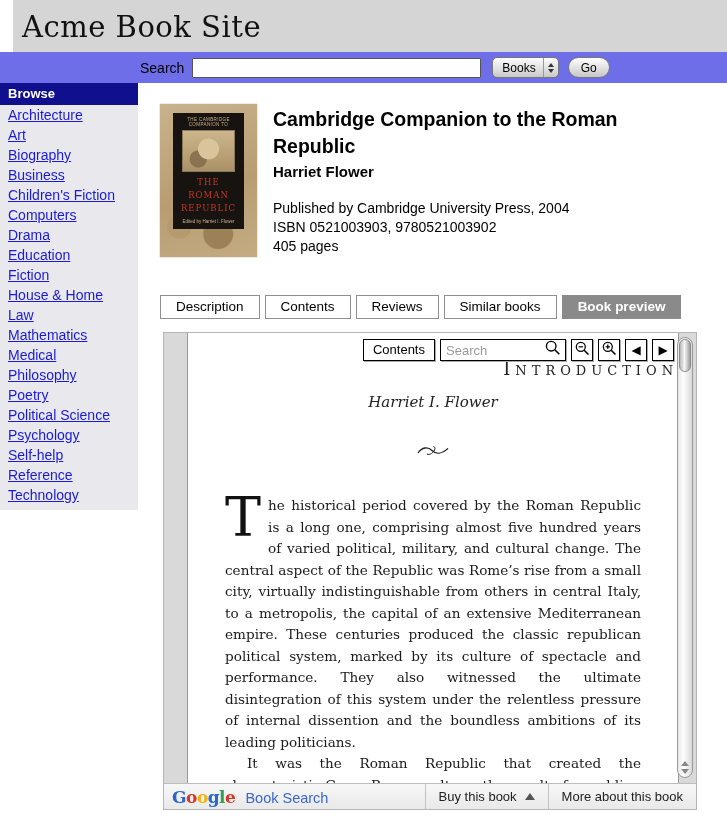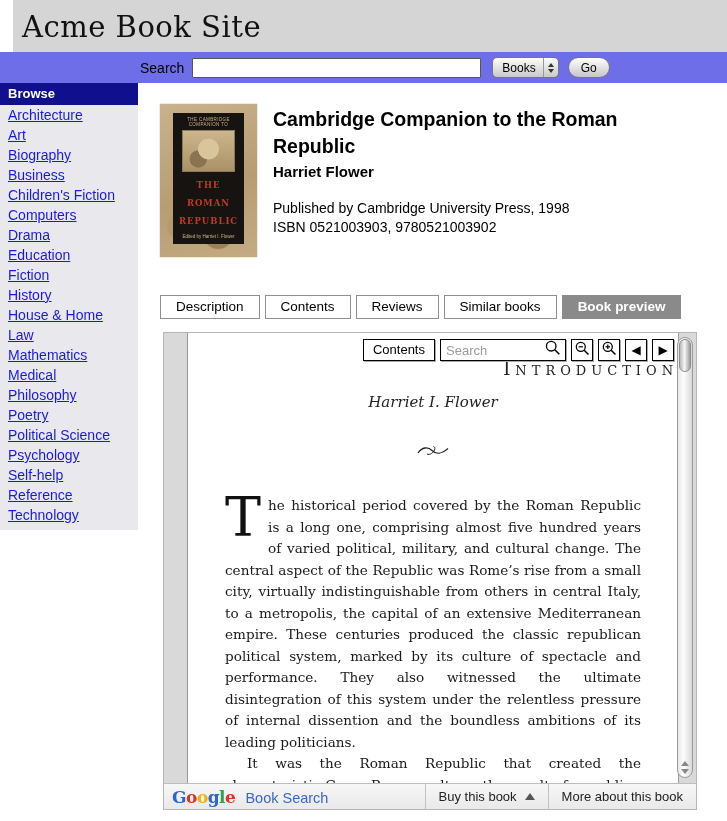--- a/index.html
+++ b/index.html
@@ -32,21 +32,21 @@
       radial-gradient(circle at 75% 30%, #a78c62 0 6%, transparent 7%),
       radial-gradient(circle at 60% 85%, #9c8058 0 10%, transparent 11%),
       radial-gradient(circle at 30% 20%, #bfa67e 0 12%, transparent 13%),
       linear-gradient(160deg, #c9b28c, #b89d72 55%, #c4ab82); box-shadow:0 0 1px #888; }
   .cover-panel { width:71px; margin:9px auto 0; background:#171310; padding:4px 3px 5px; text-align:center; }
   .cover-series { color:#cdb488; font-size:4.5px; letter-spacing:0.4px; }
   .cover-art { width:53px; height:42px; margin:3px auto 4px; border:1px solid #8a7a5a; background:
       radial-gradient(circle at 50% 45%, #d9c49c 0 30%, transparent 32%),
       radial-gradient(circle at 30% 70%, #8a7350 0 18%, transparent 20%),
       linear-gradient(#cdb68c,#ab9166); }
-  .cover-title { font-family:"DejaVu Serif", serif; color:#c23a28; font-size:8.5px; font-weight:bold; letter-spacing:1px; line-height:18px; }
+  .cover-title { font-family:"DejaVu Serif", serif; color:#c23a28; font-size:8.5px; font-weight:normal; letter-spacing:1px; line-height:13px; }
   .cover-editor { color:#cdb488; font-size:4.5px; margin-top:4px; }
 
   .book-details { position:absolute; left:273px; top:106px; width:410px; }
   .book-title { font-size:19.5px; font-weight:bold; color:#000; line-height:27px; }
   .book-author { font-size:15px; font-weight:bold; color:#000; margin-top:3px; }
   .book-meta { margin-top:19px; font-size:14px; color:#000; line-height:19px; }
 
   
   .tabs { position:absolute; left:160px; top:295px; display:flex; gap:5px; }
   .tab { background:#fff; border:1px solid #8f8f8f; font-size:13.5px; color:#000; padding:3px 15px 4px; cursor:pointer; }
@@ -115,21 +115,20 @@
     <nav id="sidebar-list">
         <a class="side-link" href="#">Architecture</a>
         <a class="side-link" href="#">Art</a>
         <a class="side-link" href="#">Biography</a>
         <a class="side-link" href="#">Business</a>
         <a class="side-link" href="#">Children's Fiction</a>
         <a class="side-link" href="#">Computers</a>
         <a class="side-link" href="#">Drama</a>
         <a class="side-link" href="#">Education</a>
         <a class="side-link" href="#">Fiction</a>
-        <a class="side-link" href="#">History</a>
         <a class="side-link" href="#">House &amp; Home</a>
         <a class="side-link" href="#">Law</a>
         <a class="side-link" href="#">Mathematics</a>
         <a class="side-link" href="#">Medical</a>
         <a class="side-link" href="#">Philosophy</a>
         <a class="side-link" href="#">Poetry</a>
         <a class="side-link" href="#">Political Science</a>
         <a class="side-link" href="#">Psychology</a>
         <a class="side-link" href="#">Self-help</a>
         <a class="side-link" href="#">Reference</a>
@@ -143,22 +142,23 @@
       <div class="cover-art"></div>
       <div class="cover-title">THE ROMAN REPUBLIC</div>
       <div class="cover-editor">Edited by Harriet I. Flower</div>
     </div>
   </div>
 
   <div class="book-details">
     <div class="book-title">Cambridge Companion to the Roman Republic</div>
     <div class="book-author">Harriet Flower</div>
     <div class="book-meta">
-      <div>Published by Cambridge University Press, 1998</div>
+      <div>Published by Cambridge University Press, 2004</div>
       <div>ISBN 0521003903, 9780521003902</div>
+      <div>405 pages</div>
     </div>
   </div>
 
   <div class="tabs" id="tabs">
       <div class="tab">Description</div>
       <div class="tab">Contents</div>
       <div class="tab">Reviews</div>
       <div class="tab">Similar books</div>
       <div class="tab active">Book preview</div>
     </div>

